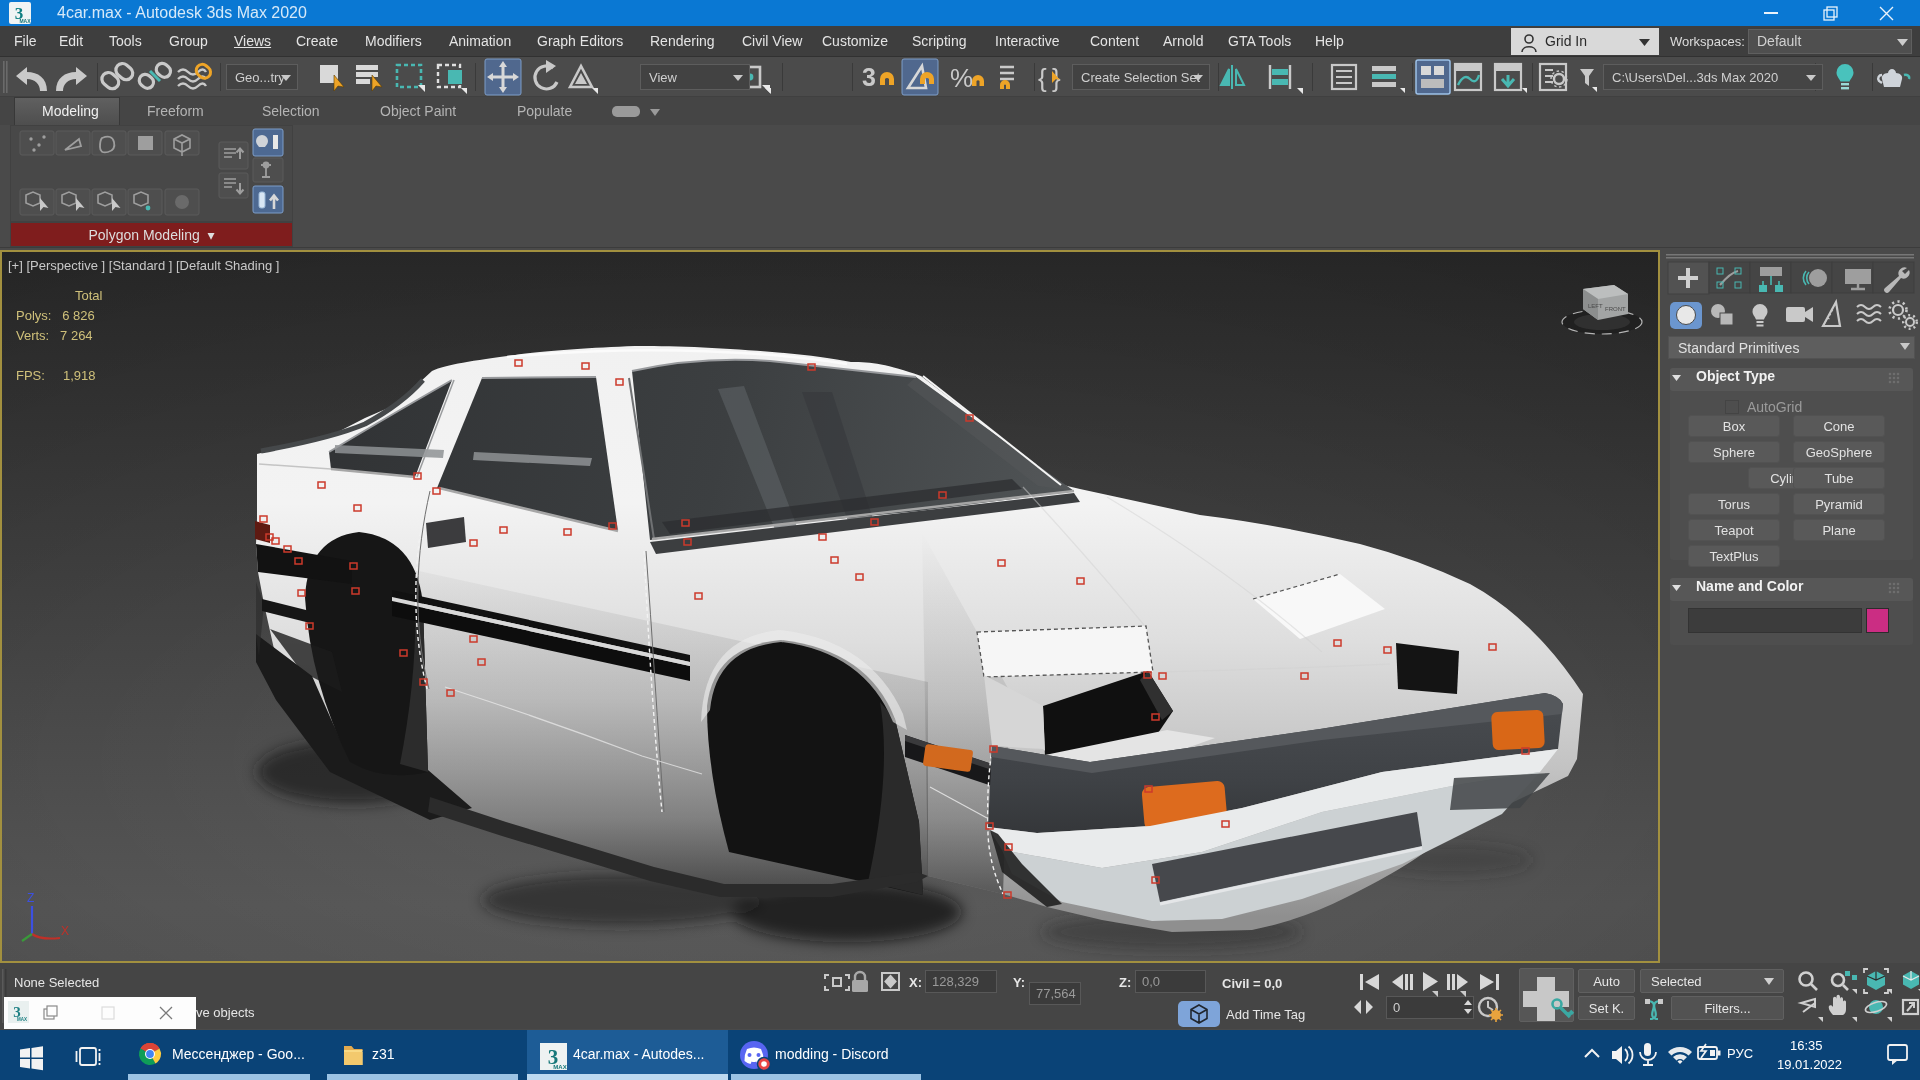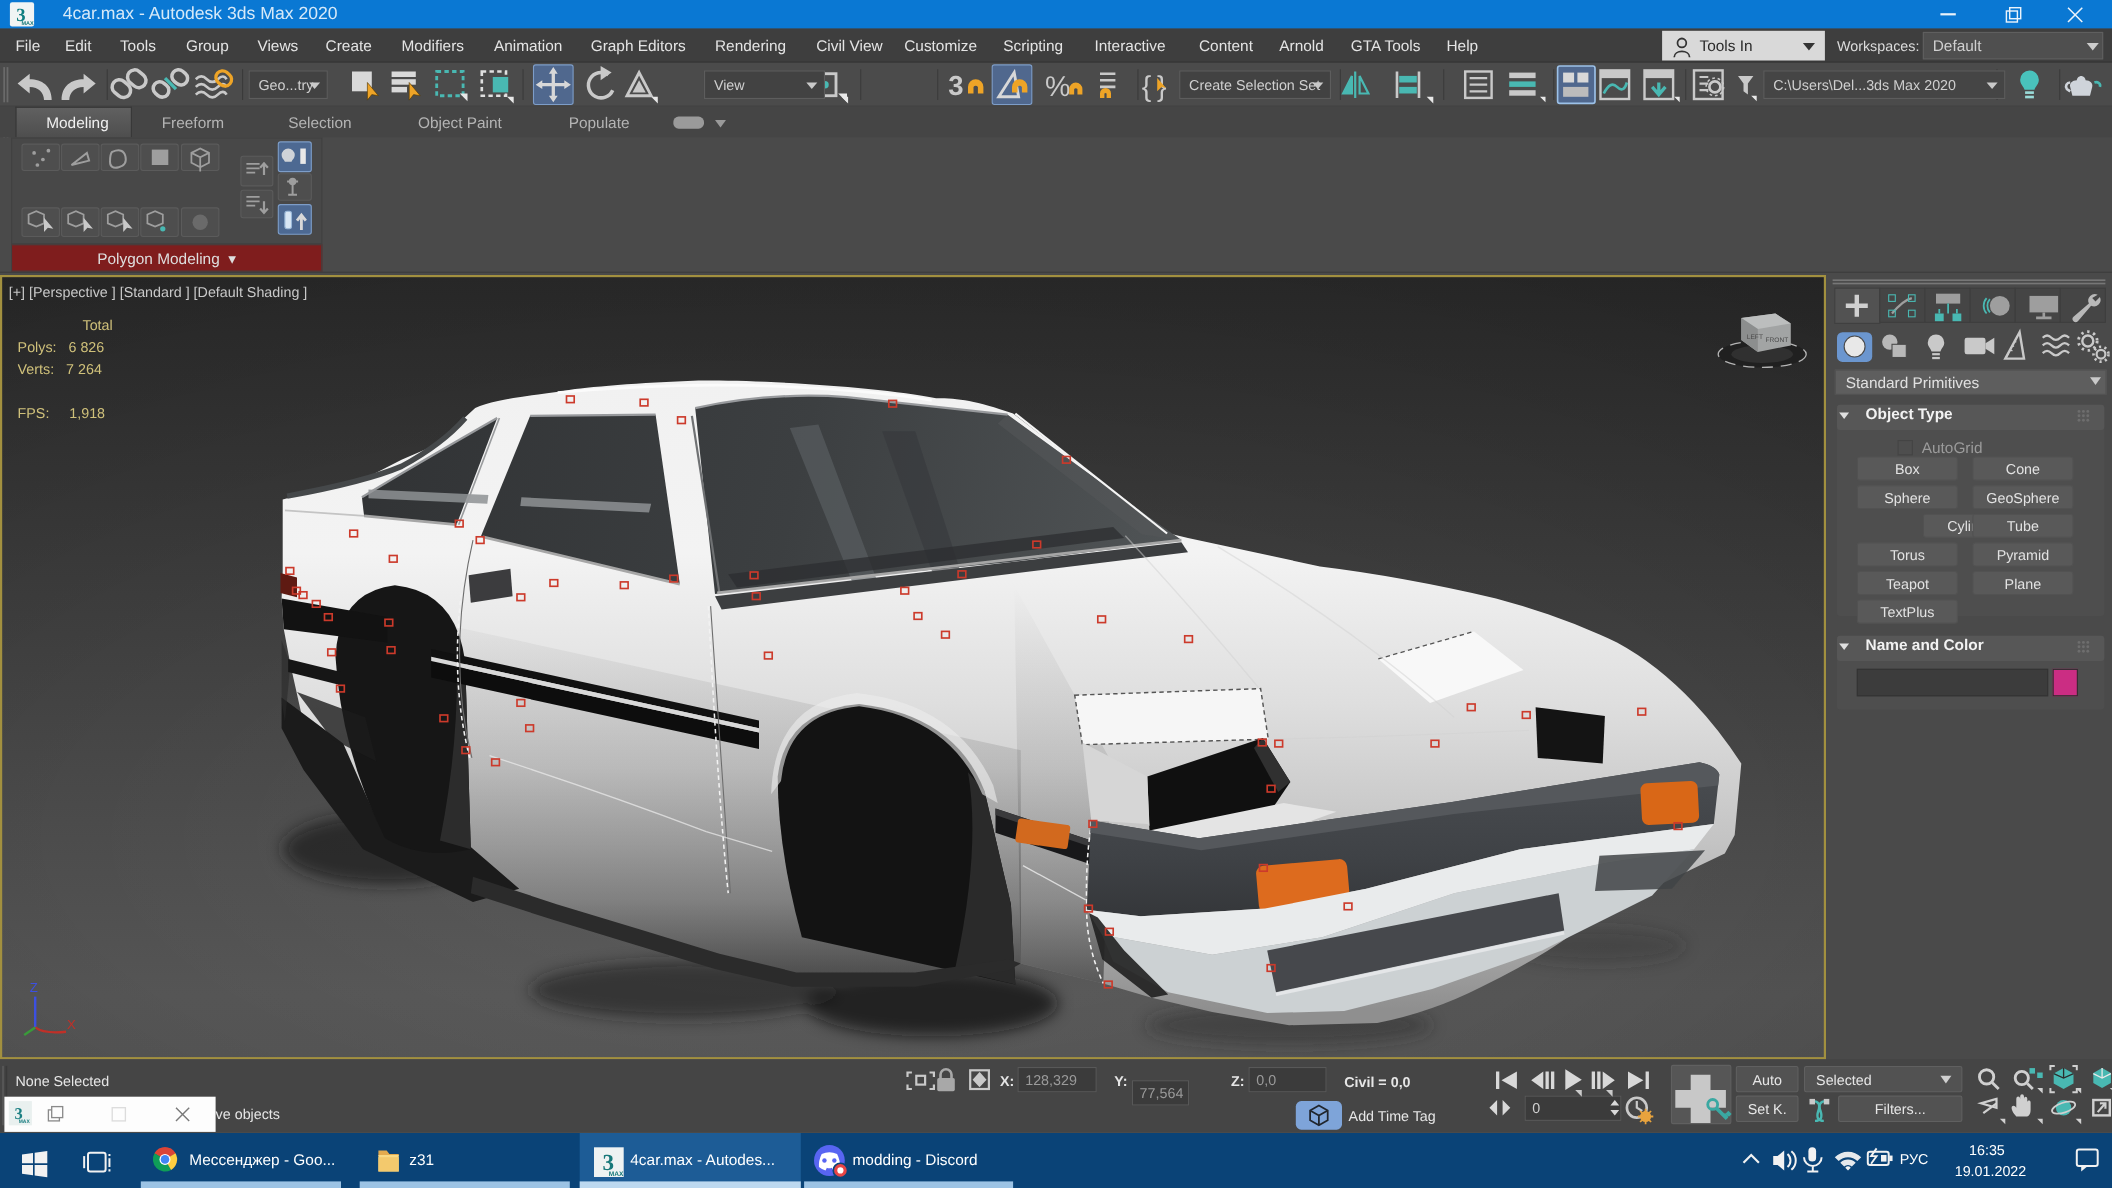--- a/index.html
+++ b/index.html
@@ -76,41 +76,41 @@
     <rect x="1827" y="7" width="10" height="10" fill="none" stroke="#eaf3fb" stroke-width="1.3"></rect>
     <path d="M1880 7 L1893 20 M1893 7 L1880 20" stroke="#eaf3fb" stroke-width="1.4"></path>
   </svg>
   <div id="titletext" class="abs">4car.max - Autodesk 3ds Max 2020</div>
 
   <div id="menubar" class="abs"></div>
   <div class="menu" style="left:14px;">File</div>
   <div class="menu" style="left:59px;">Edit</div>
   <div class="menu" style="left:109px;">Tools</div>
   <div class="menu" style="left:169px;">Group</div>
-  <div class="menu" style="left:234px;">Views</div>
+  <div class="menu" style="left:234px;text-decoration:underline;">Views</div>
   <div class="menu" style="left:296px;">Create</div>
   <div class="menu" style="left:365px;">Modifiers</div>
   <div class="menu" style="left:449px;">Animation</div>
   <div class="menu" style="left:537px;">Graph Editors</div>
   <div class="menu" style="left:650px;">Rendering</div>
   <div class="menu" style="left:742px;">Civil View</div>
   <div class="menu" style="left:822px;">Customize</div>
   <div class="menu" style="left:912px;">Scripting</div>
   <div class="menu" style="left:995px;">Interactive</div>
   <div class="menu" style="left:1090px;">Content</div>
   <div class="menu" style="left:1163px;">Arnold</div>
   <div class="menu" style="left:1228px;">GTA Tools</div>
   <div class="menu" style="left:1315px;">Help</div>
 
   <div id="signin" class="abs"></div>
   <svg class="abs" style="left:1518px;top:31px" width="26" height="22">
     <circle cx="11" cy="8" r="4" fill="none" stroke="#333" stroke-width="1.6"></circle>
     <path d="M4 21 C4 14 18 14 18 21" fill="none" stroke="#333" stroke-width="1.6"></path>
   </svg>
-  <div id="signintext" class="abs">Tools In</div>
+  <div id="signintext" class="abs">Grid In</div>
   <svg class="abs" style="left:1638px;top:38px" width="14" height="10">
       <path d="M1 1 L12 1 L6.5 8 Z" fill="#333"></path>
     </svg>
   <div id="wslabel" class="abs">Workspaces:</div>
   <div id="wscombo" class="abs"></div>
   <div id="wstext" class="abs">Default</div>
   <svg class="abs" style="left:1896px;top:38px" width="14" height="10">
       <path d="M1 1 L12 1 L6.5 8 Z" fill="#ccc"></path>
     </svg>
 

